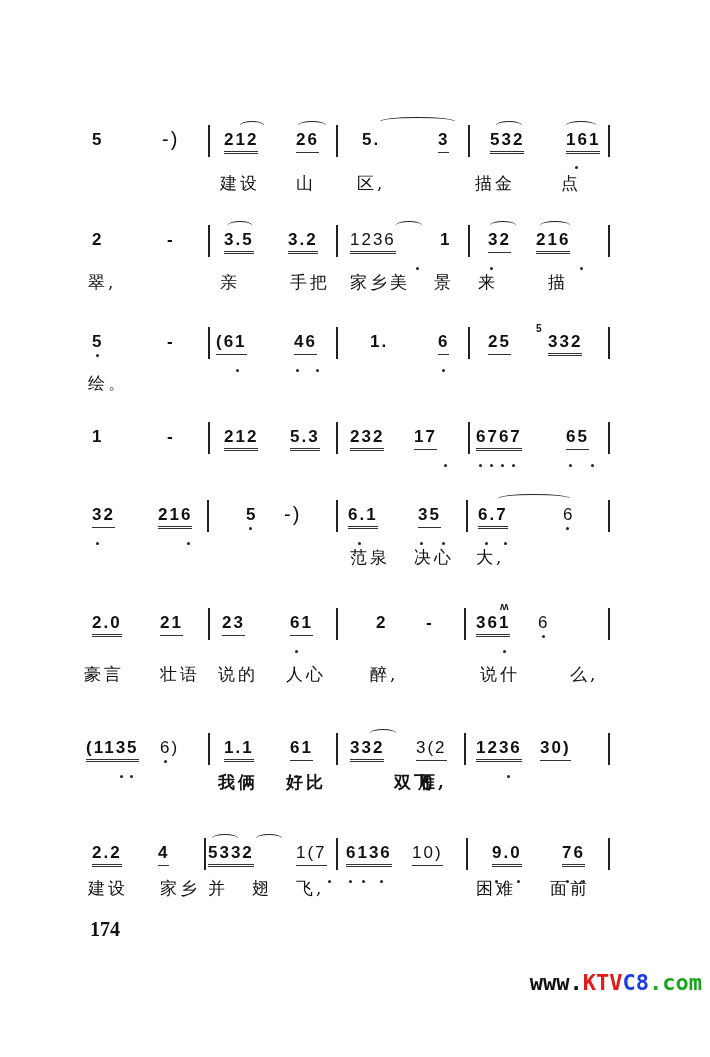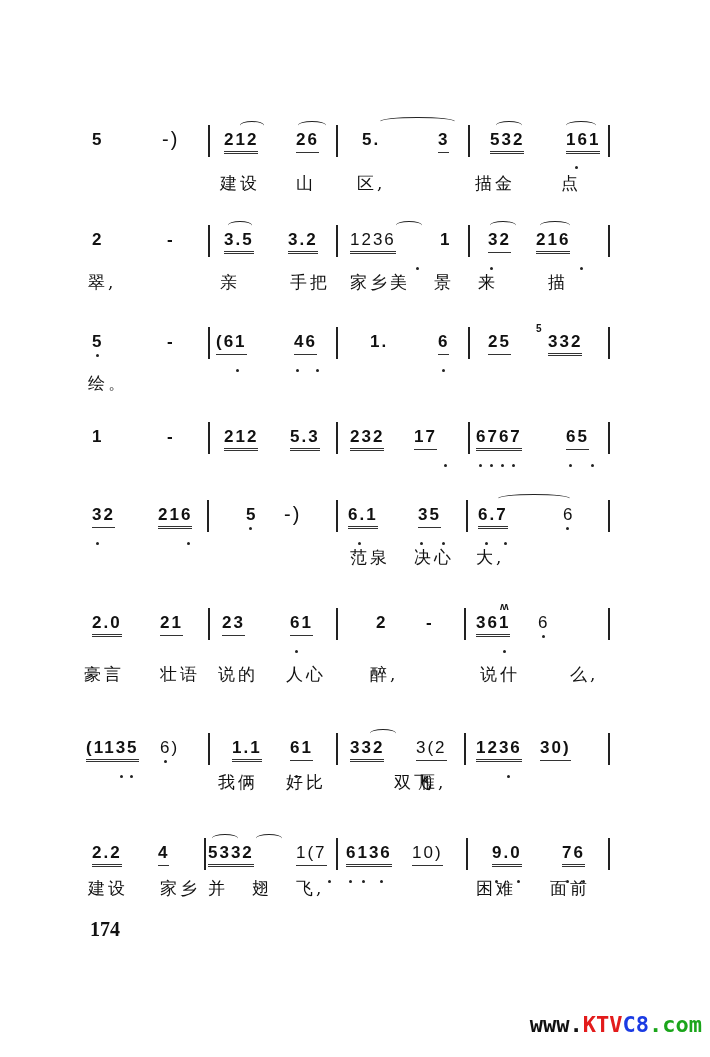--- a/index.html
+++ b/index.html
@@ -8,21 +8,21 @@
   .row { position: absolute; left: 0; width: 710px; }
   .lyrics { position: absolute; left: 0; width: 710px; height: 30px; }
   .n { position: absolute; font-weight: bold; font-size: 17px; white-space: pre; letter-spacing: 2px; }
   .ul2 { display: inline-block; border-bottom: 3px double #333; padding-bottom: 1px; }
   .ul1b { display: inline-block; border-bottom: 1.5px solid #333; padding-bottom: 2px; }
   .bar { position: absolute; width: 1.5px; height: 32px; background: #222; }
   .dot { position: absolute; width: 3px; height: 3px; border-radius: 50%; background: #222; }
   .slur { position: absolute; border-top: 1.5px solid #222; border-radius: 50% 50% 0 0; height: 8px; }
   .ly { position: absolute; font-family: "DejaVu Serif", serif; font-size: 17px; white-space: pre; letter-spacing: 3px; }
   .pagenum { position: absolute; left: 90px; top: 918px; font-family: "Liberation Serif", serif; font-weight: bold; font-size: 20px; }
-  .wm { position: absolute; right: 8px; top: 970px; font-family: "DejaVu Sans Mono", monospace; font-size: 22px; font-weight: bold; letter-spacing: 0px; margin-top: 42px; }
+  .wm { position: absolute; right: 8px; top: 970px; font-family: "DejaVu Sans Mono", monospace; font-size: 22px; font-weight: bold; letter-spacing: 0px; }
   .wm .k { color: #e31b1b; } .wm .c { color: #1b3be3; } .wm .g { color: #1aa51a; } .wm .b { color: #111; }
   .grace { position: absolute; font-size: 10px; font-weight: bold; }
   .trill { position: absolute; font-size: 11px; font-weight: bold; }
 </style>
 </head>
 <body>
 
 <div class="row" style="top:125px;">
   <span class="n" style="left:92px;top:5px;">5</span>
   <span class="n" style="left:162px;top:3px;font-weight:normal;font-size:20px;">-)</span>
@@ -186,34 +186,34 @@
   <span class="ly" style="left:570px;">么,</span>
 </div>
 
 <div class="row" style="top:733px;">
   <span class="n" style="left:86px;top:5px;"><span class="ul2">(1135</span></span>
   <div class="dot" style="left:120px;top:42px;"></div>
   <div class="dot" style="left:130px;top:42px;"></div>
   <span class="n" style="left:160px;top:5px;font-weight:normal;">6)</span>
   <div class="dot" style="left:164px;top:27px;"></div>
   <div class="bar" style="left:208px;top:0;"></div>
-  <span class="n" style="left:224px;top:5px;margin-left:8px;"><span class="ul2">1.1</span></span>
+  <span class="n" style="left:224px;top:5px;"><span class="ul2">1.1</span></span>
   <span class="n" style="left:290px;top:5px;"><span class="ul1b">61</span></span>
   <div class="dot" style="left:295px;top:42px;"></div>
   <div class="bar" style="left:336px;top:0;"></div>
   <div class="slur" style="left:370px;top:-4px;width:26px;"></div>
   <span class="n" style="left:350px;top:5px;"><span class="ul2">332</span></span>
   <span class="n" style="left:416px;top:5px;font-weight:normal;"><span class="ul1b">3(2</span></span>
   <div class="bar" style="left:464px;top:0;"></div>
   <span class="n" style="left:476px;top:5px;"><span class="ul2">1236</span></span>
   <div class="dot" style="left:507px;top:42px;"></div>
   <span class="n" style="left:540px;top:5px;"><span class="ul1b">30)</span></span>
   <div class="bar" style="left:608px;top:0;"></div>
 </div>
-<div class="lyrics" style="top:771px;">
+<div class="lyrics" style="top:771px;font-weight:bold;">
   <span class="ly" style="left:218px;">我俩</span>
   <span class="ly" style="left:286px;">好比</span>
   <span class="ly" style="left:346px;margin-left:48px;">双飞</span>
   <span class="ly" style="left:418px;">雁,</span>
 </div>
 
 <div class="row" style="top:838px;">
   <span class="n" style="left:92px;top:5px;"><span class="ul2">2.2</span></span>
   <span class="n" style="left:158px;top:5px;"><span class="ul1b">4</span></span>
   <div class="bar" style="left:204px;top:0;"></div>

